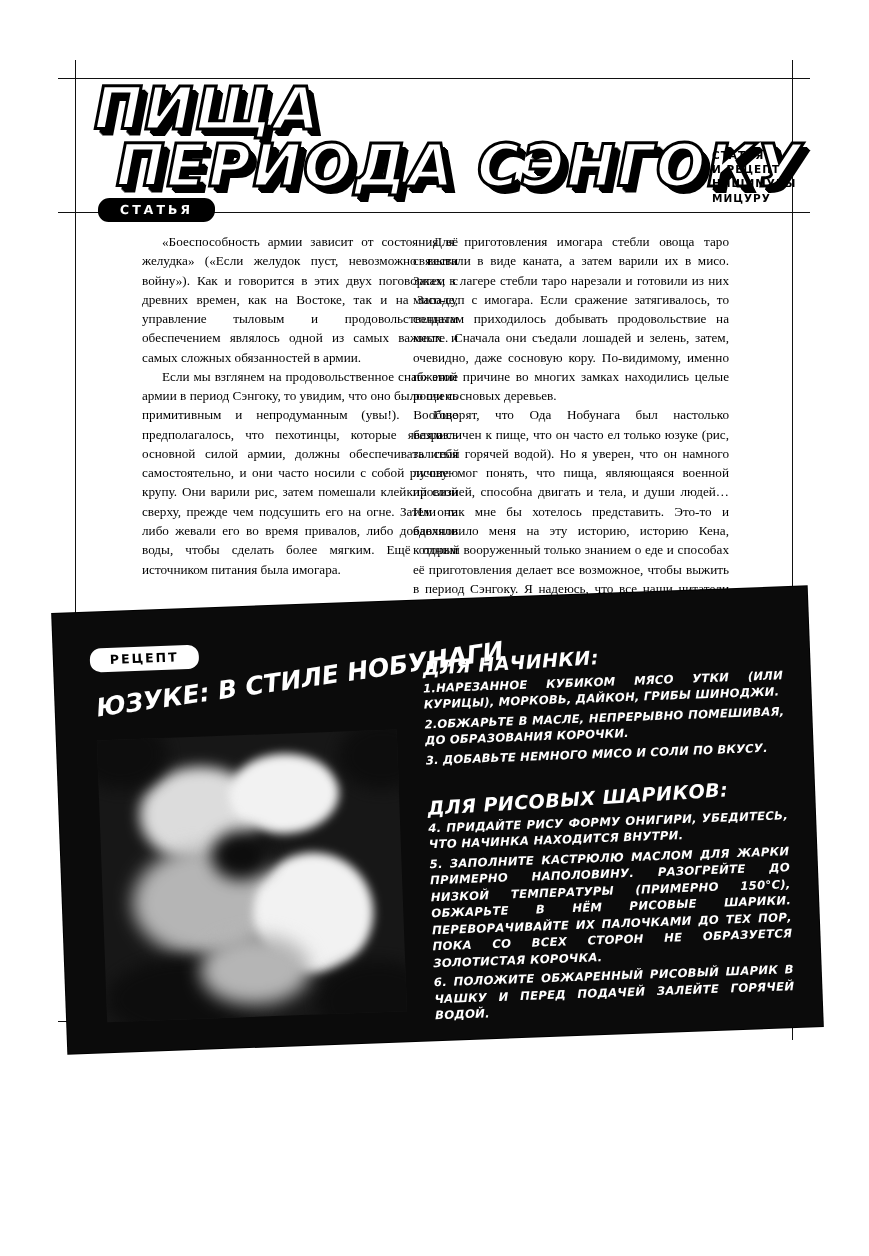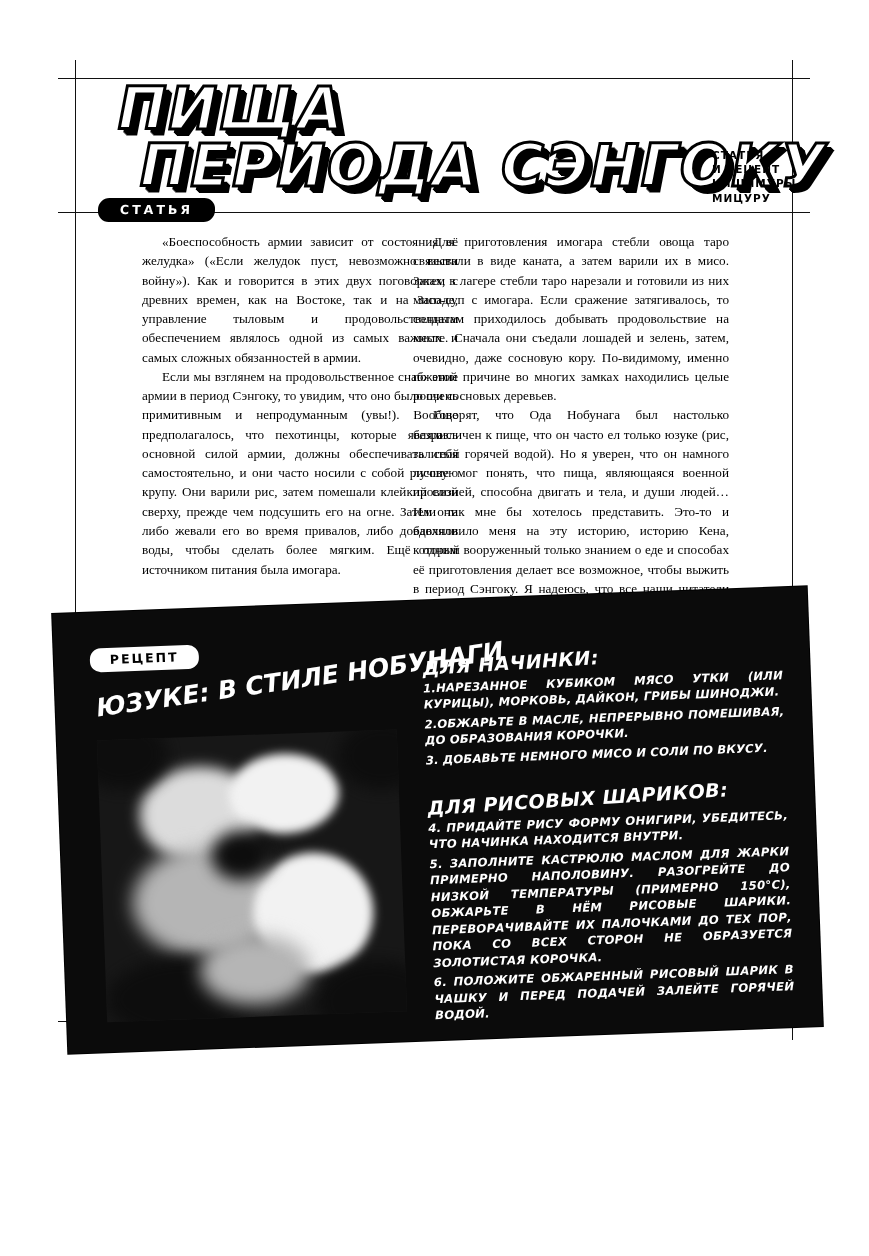--- a/index.html
+++ b/index.html
@@ -14,21 +14,21 @@
 
   
   .crop-line{position:absolute;background:#000;}
   .cl-v-left{left:75px;top:60px;width:1px;height:980px;background:#111;}
   .cl-v-right{left:792px;top:60px;width:1px;height:980px;background:#111;}
   .cl-h-top{left:58px;top:78px;width:752px;height:1px;background:#111;}
   .cl-h-mid{left:58px;top:212px;width:752px;height:1px;background:#111;}
   .cl-h-bot{left:58px;top:1021px;width:752px;height:1px;background:#111;}
 
   
-  .title-wrap{position:absolute;left:100px;top:82px;width:640px;height:125px;}
+  .title-wrap{position:absolute;left:76px;top:82px;width:640px;height:125px;}
   .title-line{
     font-family:"DejaVu Sans", sans-serif;
     font-weight:bold;
     font-style:italic;
     letter-spacing:2px;
     color:#ffffff;
     -webkit-text-stroke:3px #000;
     text-shadow:
        4px 4px 0 #000,
        5px 5px 0 #000,

